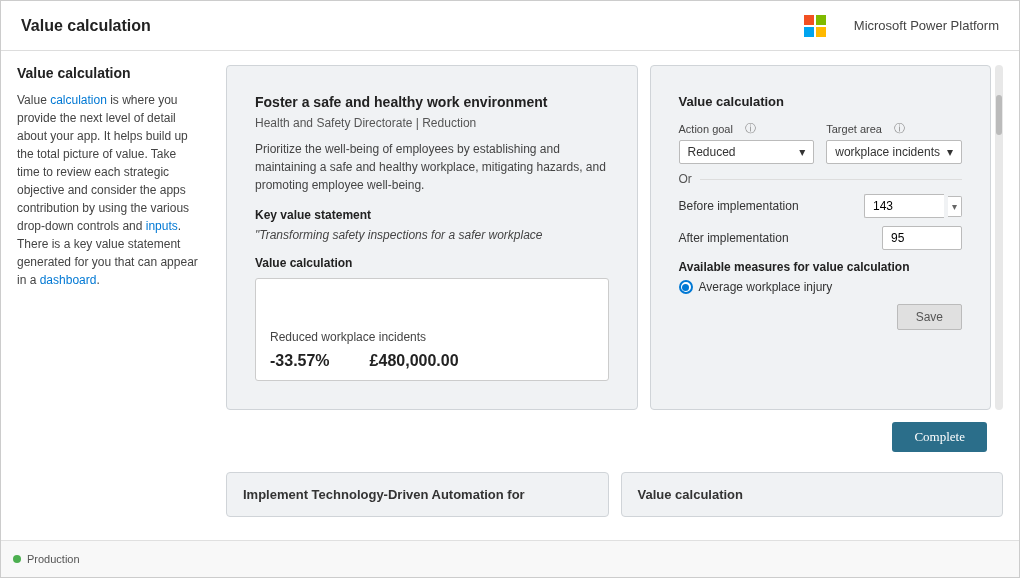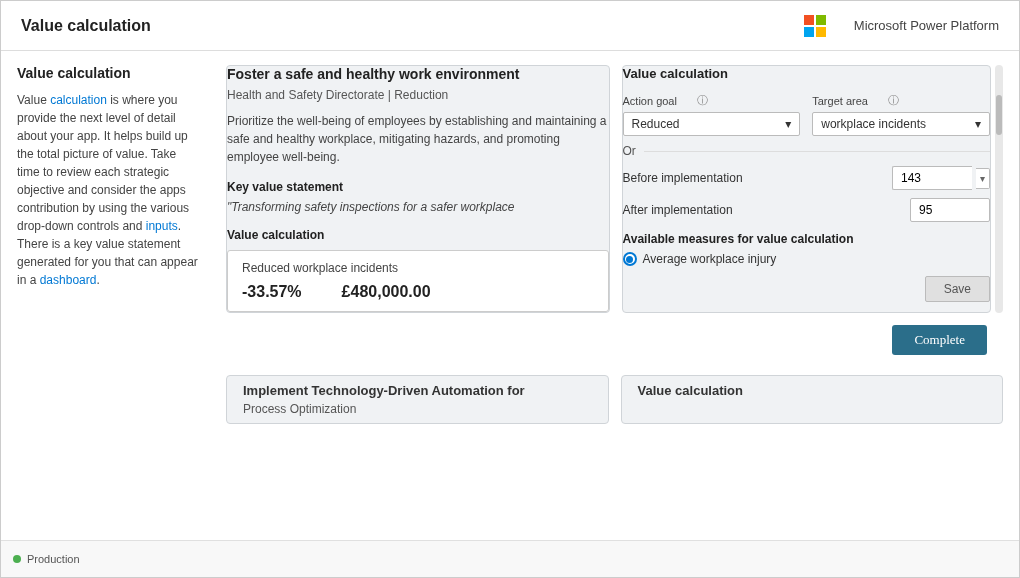--- a/index.html
+++ b/index.html
@@ -94,21 +94,21 @@
     }
     .cards-row {
       display: flex;
       gap: 12px;
     }
     
     .card {
       background: #f0f2f4;
       border: 1px solid #d0d4d8;
       border-radius: 4px;
-      padding: 0;
+      padding: 28px;
     }
     .card-left {
       flex: 1;
       min-width: 0;
     }
     .card-right {
       flex: 1;
       min-width: 0;
     }
     .card-title {
@@ -152,20 +152,21 @@
     .value-calc-box {
       background: #fff;
       border: 1px solid #ccc;
       border-radius: 3px;
       padding: 10px 14px;
     }
     .value-calc-box-label {
       font-size: 12px;
       color: #444;
       margin-bottom: 8px;
+      margin-top: 41px;
     }
     .value-calc-numbers {
       display: flex;
       gap: 40px;
     }
     .value-number {
       font-size: 16px;
       font-weight: 700;
       color: #222;
     }
@@ -183,21 +184,21 @@
     }
     .form-col {
       flex: 1;
     }
     .form-label {
       font-size: 11px;
       color: #444;
       margin-bottom: 4px;
       display: flex;
       align-items: center;
-      gap: 20px;
+      gap: 12px;
     }
     .info-icon {
       color: #888;
       font-size: 11px;
       cursor: pointer;
     }
     .form-select {
       width: 100%;
       background: #fff;
       border: 1px solid #bbb;
@@ -297,21 +298,21 @@
       padding: 5px 18px;
       font-size: 12px;
       color: #555;
       cursor: pointer;
     }
     
     .card-bottom {
       background: #f0f2f4;
       border: 1px solid #d0d4d8;
       border-radius: 4px;
-      padding: 7px 16px;
+      padding: 14px 16px;
       flex: 1;
     }
     .card-bottom-title {
       font-size: 13px;
       font-weight: 600;
       color: #333;
     }
     .card-bottom-subtitle {
       font-size: 12px;
       color: #555;
@@ -487,21 +488,20 @@
         </div>
       </div>
 
       <div class="complete-area">
         <button class="complete-btn">Complete</button>
       </div>
 
       <div class="cards-row">
         <div class="card-bottom">
           <div class="card-bottom-title">Implement Technology-Driven Automation for</div>
-          <div class="card-bottom-subtitle">Process Optimization</div>
         </div>
         <div class="card-bottom">
           <div class="card-bottom-title">Value calculation</div>
         </div>
       </div>
     </div>
   </div>
 
   <div class="footer">
     <div class="footer-dot"></div>

